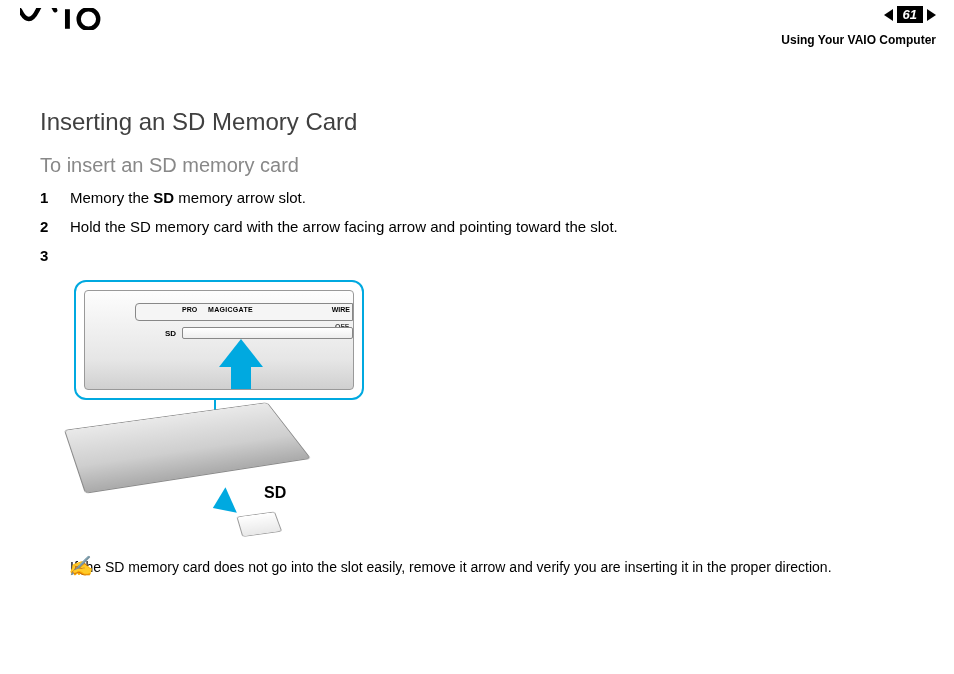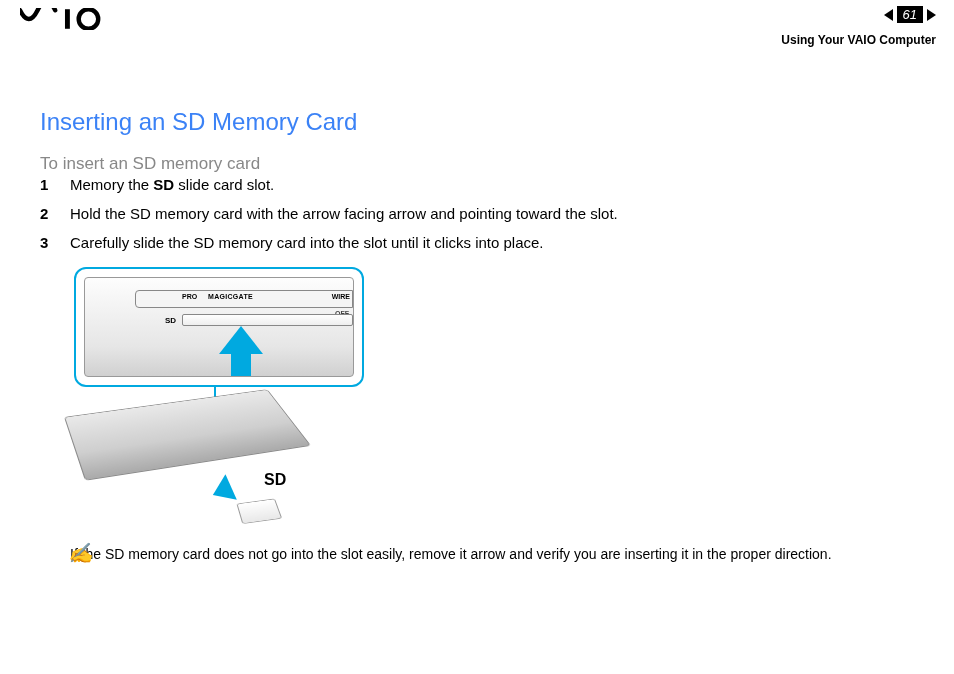--- a/index.html
+++ b/index.html
@@ -34,21 +34,21 @@
   .pager-row {
     display: flex;
     align-items: center;
     justify-content: flex-end;
     gap: 4px;
   }
   .pager-num {
     background: #000;
     color: #fff;
     font-style: italic;
-    font-weight: normal;
+    font-weight: bold;
     font-size: 13px;
     padding: 1px 6px;
   }
   .pager-arrow {
     width: 0; height: 0;
     border-top: 6px solid transparent;
     border-bottom: 6px solid transparent;
   }
   .pager-left {
     border-right: 9px solid #000;
@@ -61,29 +61,30 @@
     font-weight: bold;
     margin-top: 10px;
   }
   .content {
     position: absolute;
     left: 40px;
     top: 108px;
     right: 40px;
   }
   .title {
-    color: #3b82f6;
+    color: #404040;
     font-size: 24px;
     font-weight: normal;
     margin-bottom: 18px;
   }
   .subtitle {
     color: #888;
-    font-size: 17px;
+    font-size: 20px;
     font-weight: normal;
+    margin-bottom: 10px;
   }
   ol.steps {
     list-style: none;
     padding: 0;
     margin: 0 0 14px 0;
   }
   ol.steps li {
     display: flex;
     gap: 18px;
     font-size: 15px;
@@ -260,31 +261,30 @@
 </div>
 
 <div class="content">
   <h1 class="title">Inserting an SD Memory Card</h1>
   <h2 class="subtitle">To insert an SD memory card</h2>
 
   <ol class="steps">
     <li>
       <span class="step-num">1</span>
       <span class="step-text">
-        <span>Memory the </span><b>SD</b><span> slide card slot.</span>
+        <span>Memory the </span><b>SD</b><span> memory arrow slot.</span>
       </span>
     </li>
     <li>
       <span class="step-num">2</span>
       <span class="step-text">Hold the SD memory card with the arrow facing arrow and pointing toward the slot.</span>
     </li>
     <li>
       <span class="step-num">3</span>
       <span class="step-text">
-        <span>Carefully slide the SD memory card into the slot until it clicks into place.</span>
       </span>
     </li>
   </ol>
 
   <div class="figure-wrap">
     <div class="callout">
       <div class="device-top">
         <div class="slot-strip">
           <span class="pro">PRO</span>
           <span class="mg">MAGICGATE</span>

